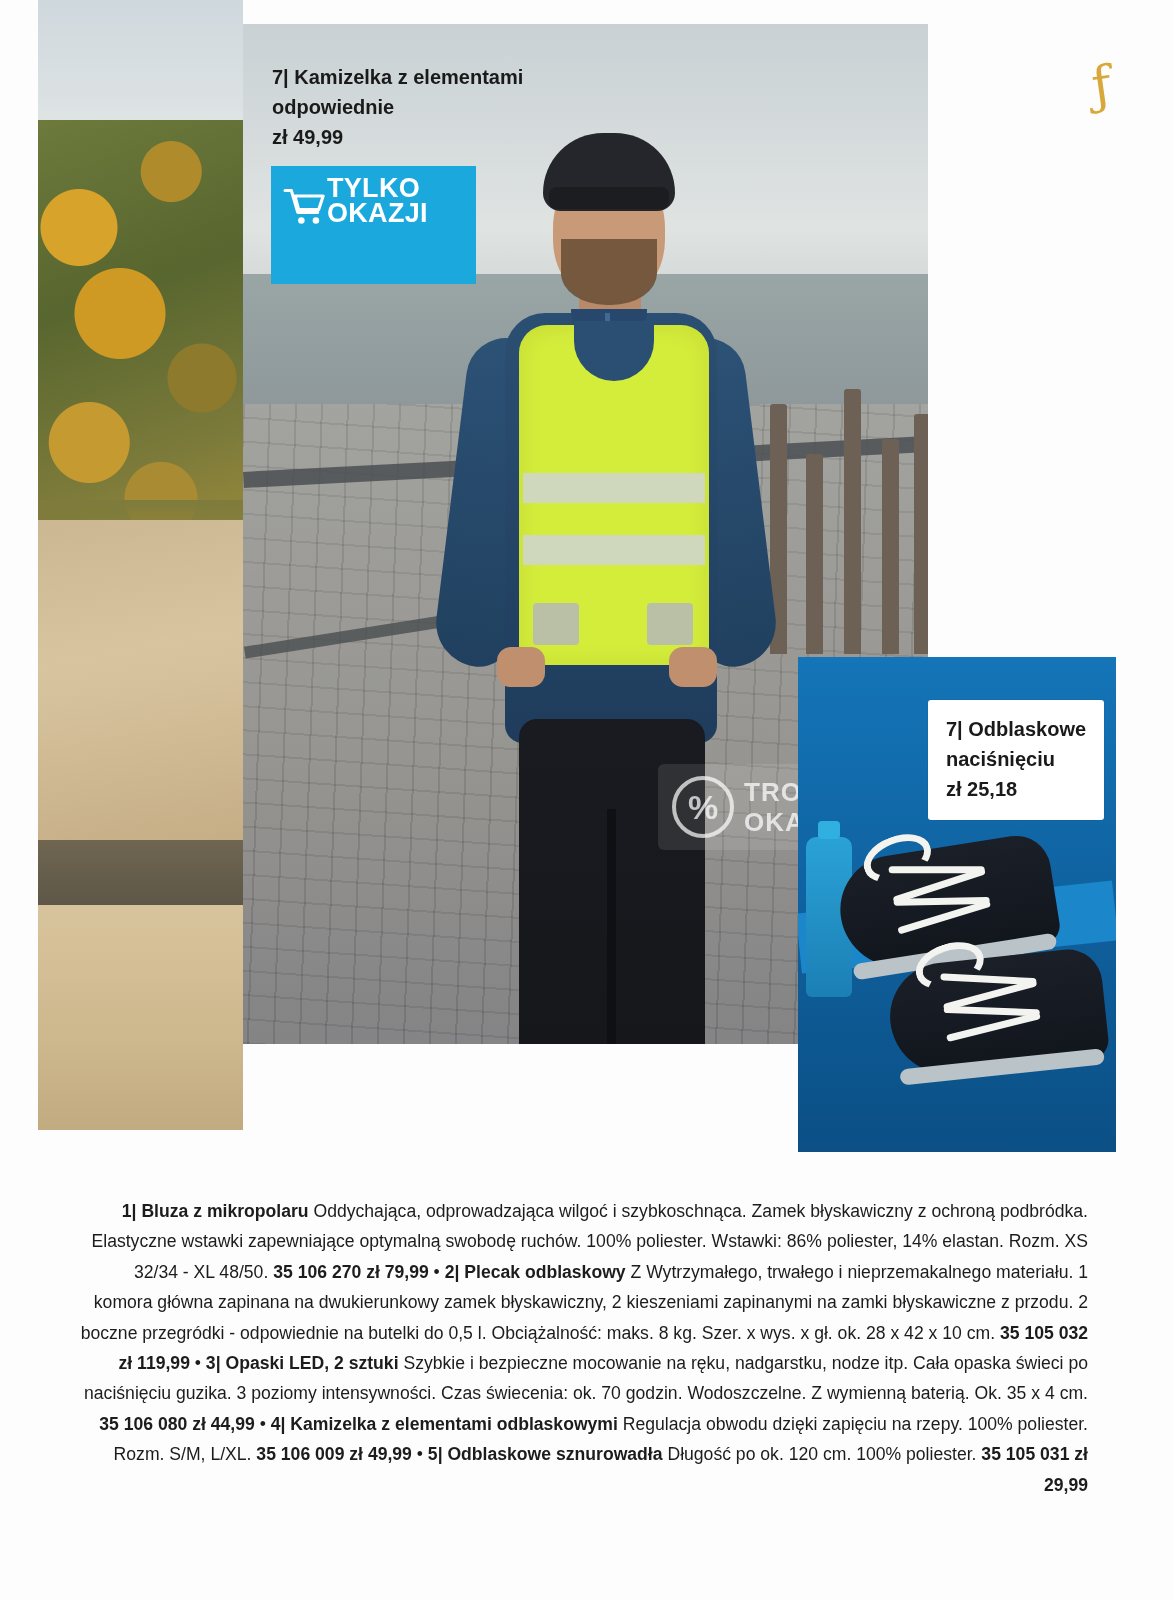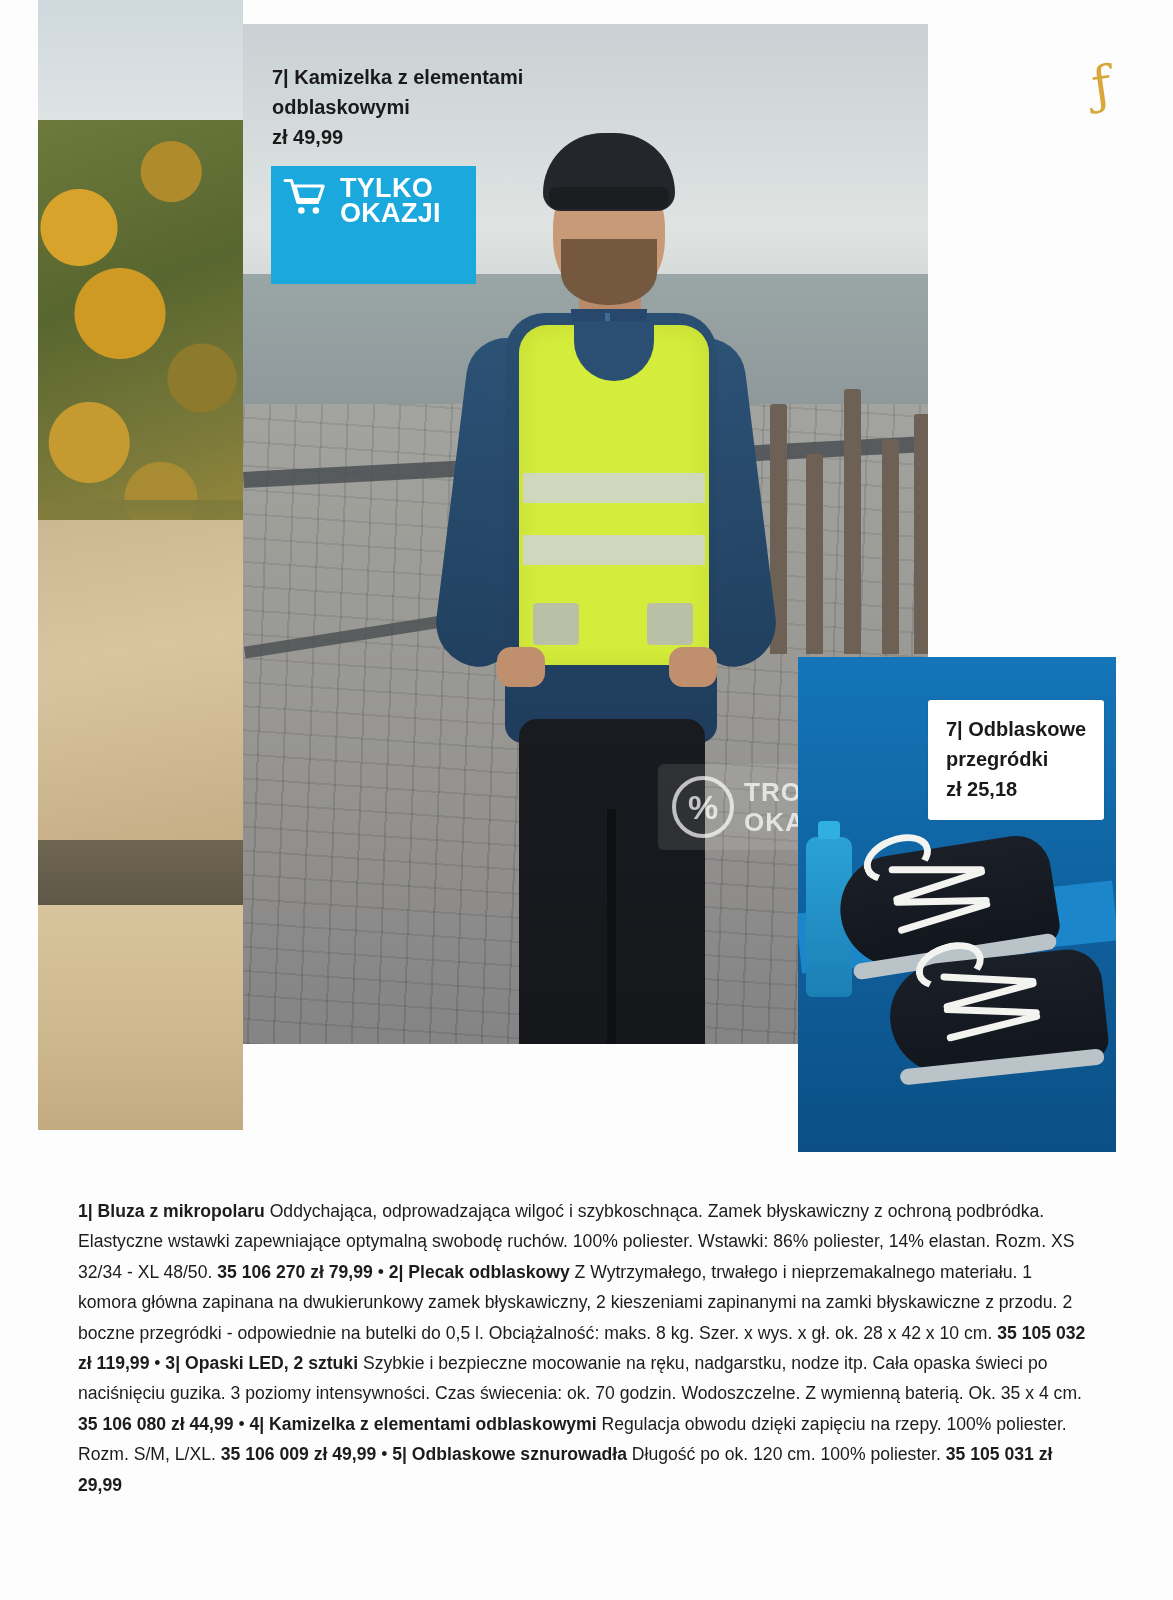--- a/index.html
+++ b/index.html
@@ -189,21 +189,21 @@
   .m-hand-l { left: 104px; }
   .m-hand-r { left: 276px; }
 
   
   .badge-online {
     position: absolute; left: 271px; top: 166px;
     width: 205px; height: 118px;
     background: #1aa8dd; color: #fff;
     padding: 10px 12px 8px 12px;
   }
-  .badge-online .row { display: flex; align-items: flex-start; gap: 13px; }
+  .badge-online .row { display: flex; align-items: flex-end; gap: 0; }
   .cart-icon { width: 44px; height: 40px; flex: 0 0 44px; }
   .badge-online .big {
     font-weight: 700; font-size: 27px; line-height: 25px; letter-spacing: .3px;
   }
   .badge-online .sub {
     margin-top: 7px; font-size: 11.5px; font-weight: 700; line-height: 14px;
     letter-spacing: .2px;
   }
 
   
@@ -287,21 +287,21 @@
   .logo {
     position: absolute; right: 62px; top: 55px;
     font-family: "DejaVu Serif", serif;
     font-size: 52px; color: #d8a83a; transform: rotate(-8deg);
   }
 
   
   .copy {
     position: absolute; left: 78px; top: 1196px; width: 1010px;
     font-size: 17.6px; line-height: 30.4px; color: #1c1c1c;
-    text-align: left;
+    text-align: right;
   }
   .copy b { font-weight: 700; }
 </style>
 </head>
 <body>
 
 <div class="page">
 
   <div class="left-strip">
     <div class="sky"></div>
@@ -354,21 +354,21 @@
       <div class="wm-circle">%</div>
       <div class="wm-text">
         <div class="l1">TROPICIEL</div>
         <div class="l2">OKAZJI</div>
       </div>
     </div>
   </div>
 
   <div class="cap-4">
     <div>7| Kamizelka z elementami</div>
-    <div>odblaskowymi</div>
+    <div>odpowiednie</div>
     <div>zł 49,99</div>
   </div>
 
   <div class="badge-online">
     <div class="row">
       <span class="cart-icon">
         <svg viewBox="0 0 48 44" width="44" height="40" aria-hidden="true">
           <path d="M2 5 h7 l7 24 h22" fill="none" stroke="#ffffff" stroke-width="3.4" stroke-linecap="round" stroke-linejoin="round"></path>
           <path d="M13 11 h31 l-5 15 H17 z" fill="none" stroke="#ffffff" stroke-width="3.4" stroke-linejoin="round"></path>
           <circle cx="20" cy="38" r="3.6" fill="#ffffff"></circle>
@@ -402,21 +402,21 @@
           <i></i>
           <i></i>
           <i></i>
         </div>
       <div class="bow"></div>
     </div>
   </div>
 
   <div class="cap-5">
     <div>7| Odblaskowe</div>
-    <div>przegródki</div>
+    <div>naciśnięciu</div>
     <div>zł 25,18</div>
   </div>
 
   <div class="logo">ƒ</div>
 
   <div class="copy"><b>1| Bluza z mikropolaru </b><span>Oddychająca, odprowadzająca wilgoć i szybkoschnąca. Zamek błyskawiczny z ochroną podbródka. Elastyczne wstawki zapewniające optymalną swobodę ruchów. 100% poliester. Wstawki: 86% poliester, 14% elastan. Rozm. XS 32/34 - XL 48/50. </span><b>35 106 270 zł 79,99</b><span> • </span><b>2| Plecak odblaskowy </b><span>Z Wytrzymałego, trwałego i nieprzemakalnego materiału. 1 komora główna zapinana na dwukierunkowy zamek błyskawiczny, 2 kieszeniami zapinanymi na zamki błyskawiczne z przodu. 2 boczne przegródki - odpowiednie na butelki do 0,5 l. Obciążalność: maks. 8 kg. Szer. x wys. x gł. ok. 28 x 42 x 10 cm. </span><b>35 105 032 zł 119,99</b><span> • </span><b>3| Opaski LED, 2 sztuki </b><span>Szybkie i bezpieczne mocowanie na ręku, nadgarstku, nodze itp. Cała opaska świeci po naciśnięciu guzika. 3 poziomy intensywności. Czas świecenia: ok. 70 godzin. Wodoszczelne. Z wymienną baterią. Ok. 35 x 4 cm. </span><b>35 106 080 zł 44,99</b><span> • </span><b>4| Kamizelka z elementami odblaskowymi </b><span>Regulacja obwodu dzięki zapięciu na rzepy. 100% poliester. Rozm. S/M, L/XL. </span><b>35 106 009 zł 49,99</b><span> • </span><b>5| Odblaskowe sznurowadła </b><span>Długość po ok. 120 cm. 100% poliester. </span><b>35 105 031 zł 29,99</b></div>
 
 </div>
 
 </body></html>

